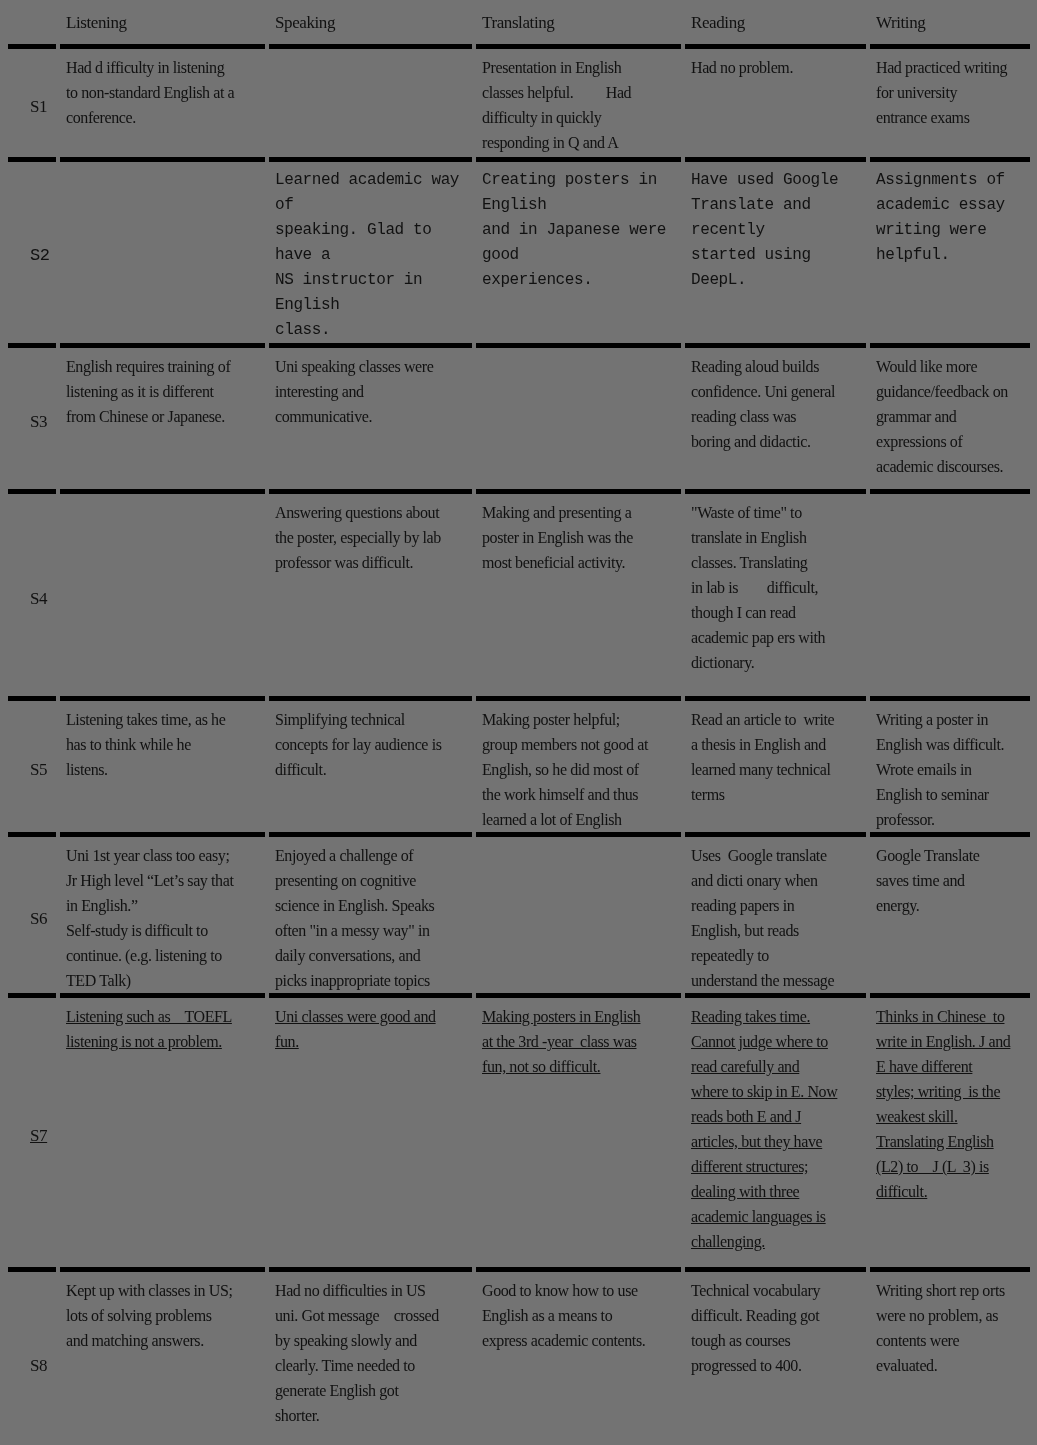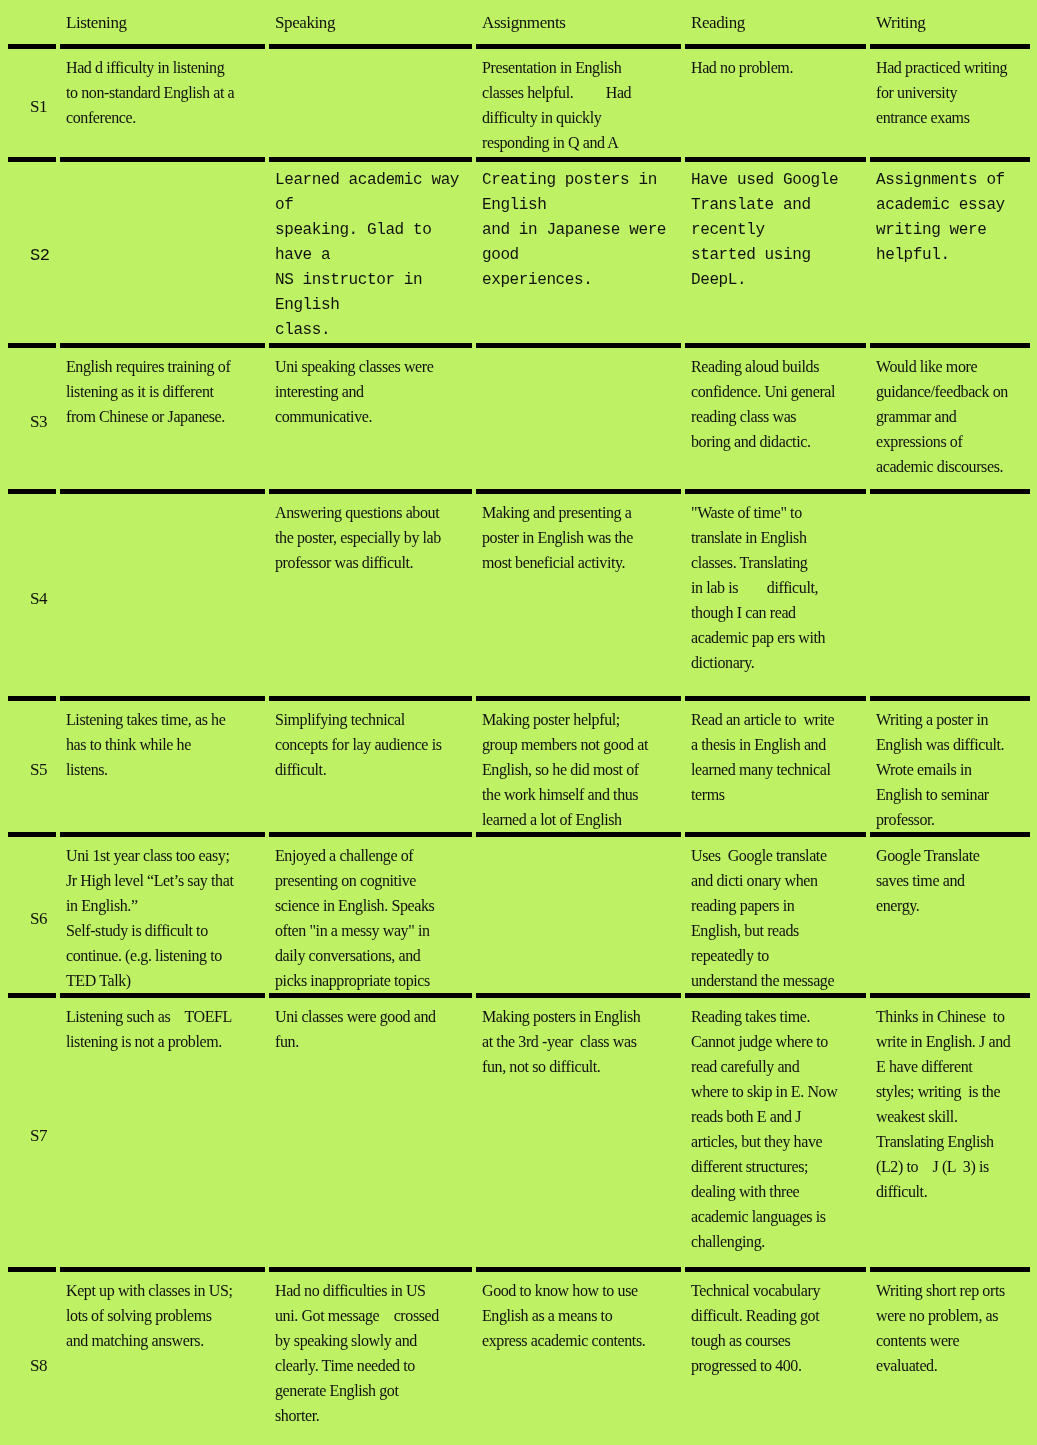--- a/index.html
+++ b/index.html
@@ -4,21 +4,21 @@
 <style>
   html, body {
     margin: 0;
     padding: 0;
     background: #ffffff;
     width: 1037px;
   }
   .page {
     width: 1037px;
     height: 1445px;
-    background: #bef264;
+    background: #737373;
     overflow: hidden;
     font-family: "Liberation Serif", "DejaVu Serif", serif;
     color: #111111;
   }
   table.results {
     border-collapse: separate;
     border-spacing: 4px 0;
     table-layout: fixed;
     margin-left: 4px;
     margin-top: 2px;
@@ -65,21 +65,21 @@
   tr.body-row.last td {
     border-bottom: none;
   }
   
   tr.r-s1 td { height: 113px; }
   tr.r-s2 td { height: 119px; font-family: Liberation Mono, monospace; }
   tr.r-s3 td { height: 146px; }
   tr.r-s4 td { height: 207px; }
   tr.r-s5 td { height: 132px; }
   tr.r-s6 td { height: 151px; }
-  tr.r-s7 td { height: 274px; }
+  tr.r-s7 td { height: 274px; text-decoration: underline; }
   tr.r-s8 td { height: 180px; }
 </style>
 </head>
 <body>
 
 <div class="page">
   <table class="results">
     <colgroup>
       <col class="c-label">
       <col class="c-listening">
@@ -87,21 +87,21 @@
       <col class="c-presentation">
       <col class="c-reading">
       <col class="c-writing">
     </colgroup>
 
     <tbody>
         <tr class="header-row">
       <th class="no-border"></th>
       <th>Listening</th>
       <th>Speaking</th>
-      <th>Assignments</th>
+      <th>Translating</th>
       <th>Reading</th>
       <th>Writing</th>
     </tr>
 
     <tr class="body-row r-s1">
       <td class="row-label">S1</td>
       <td>Had d ifficulty in listening
 to non-standard English at a
 conference.</td>
       <td></td>

